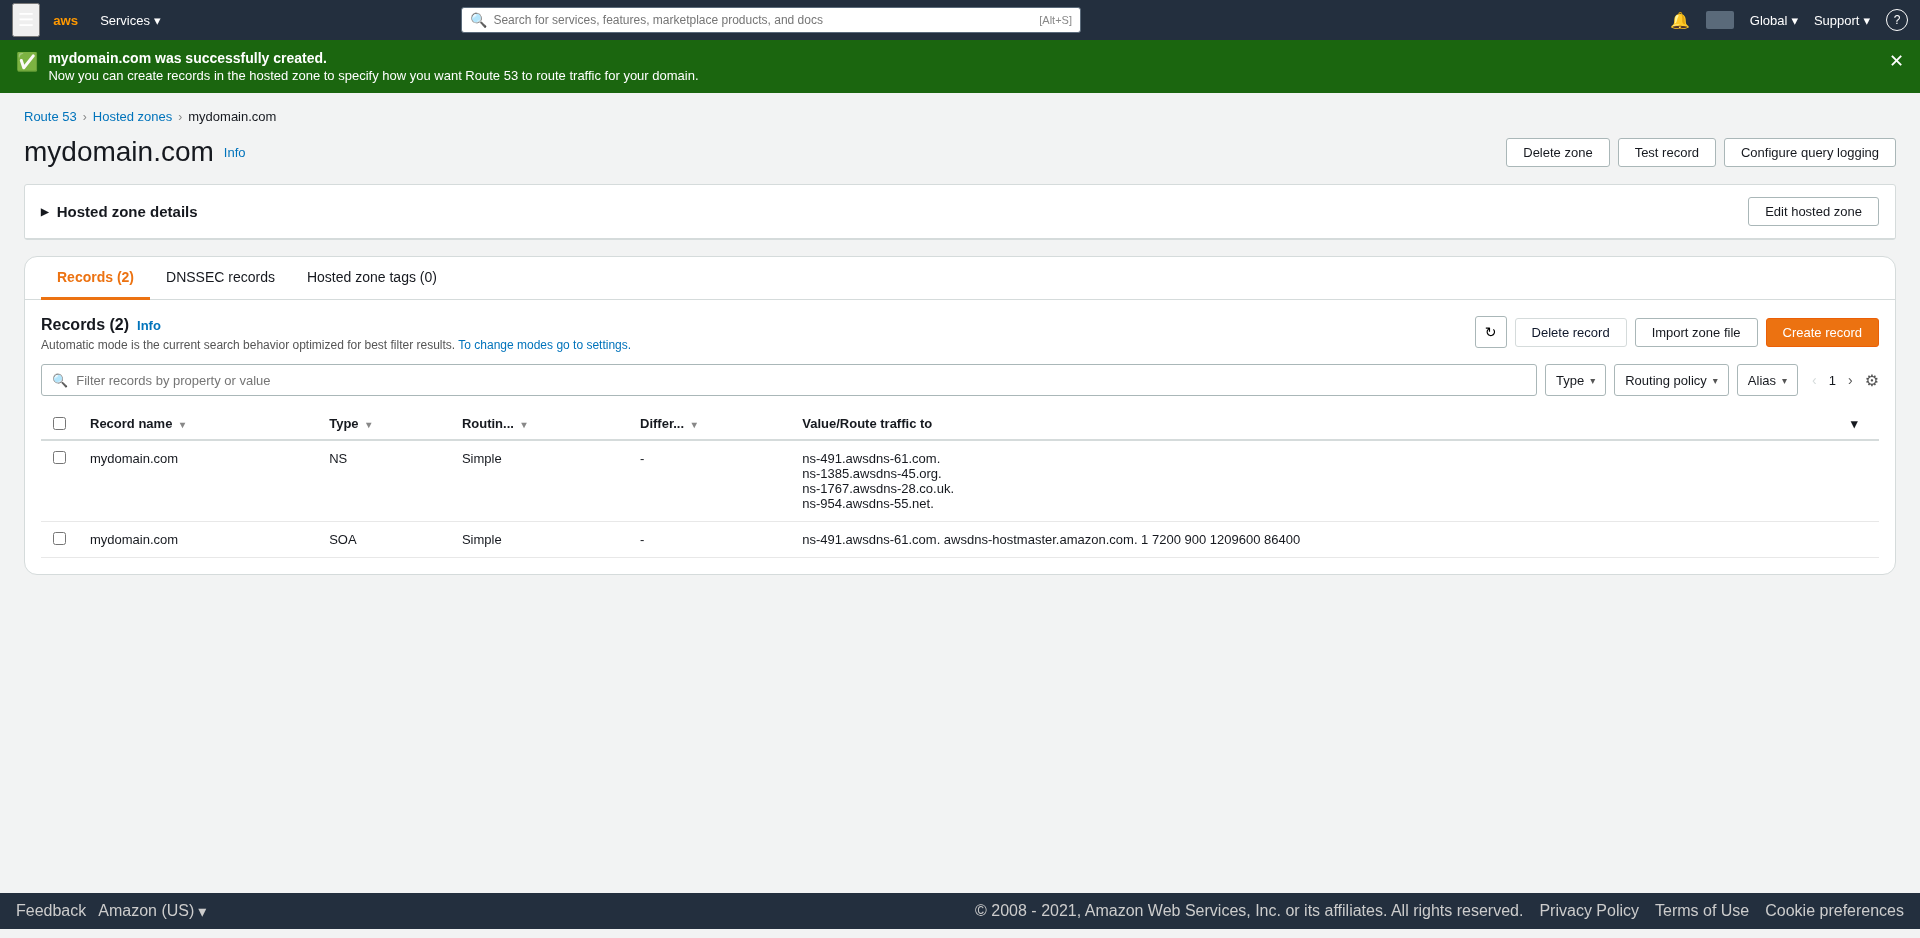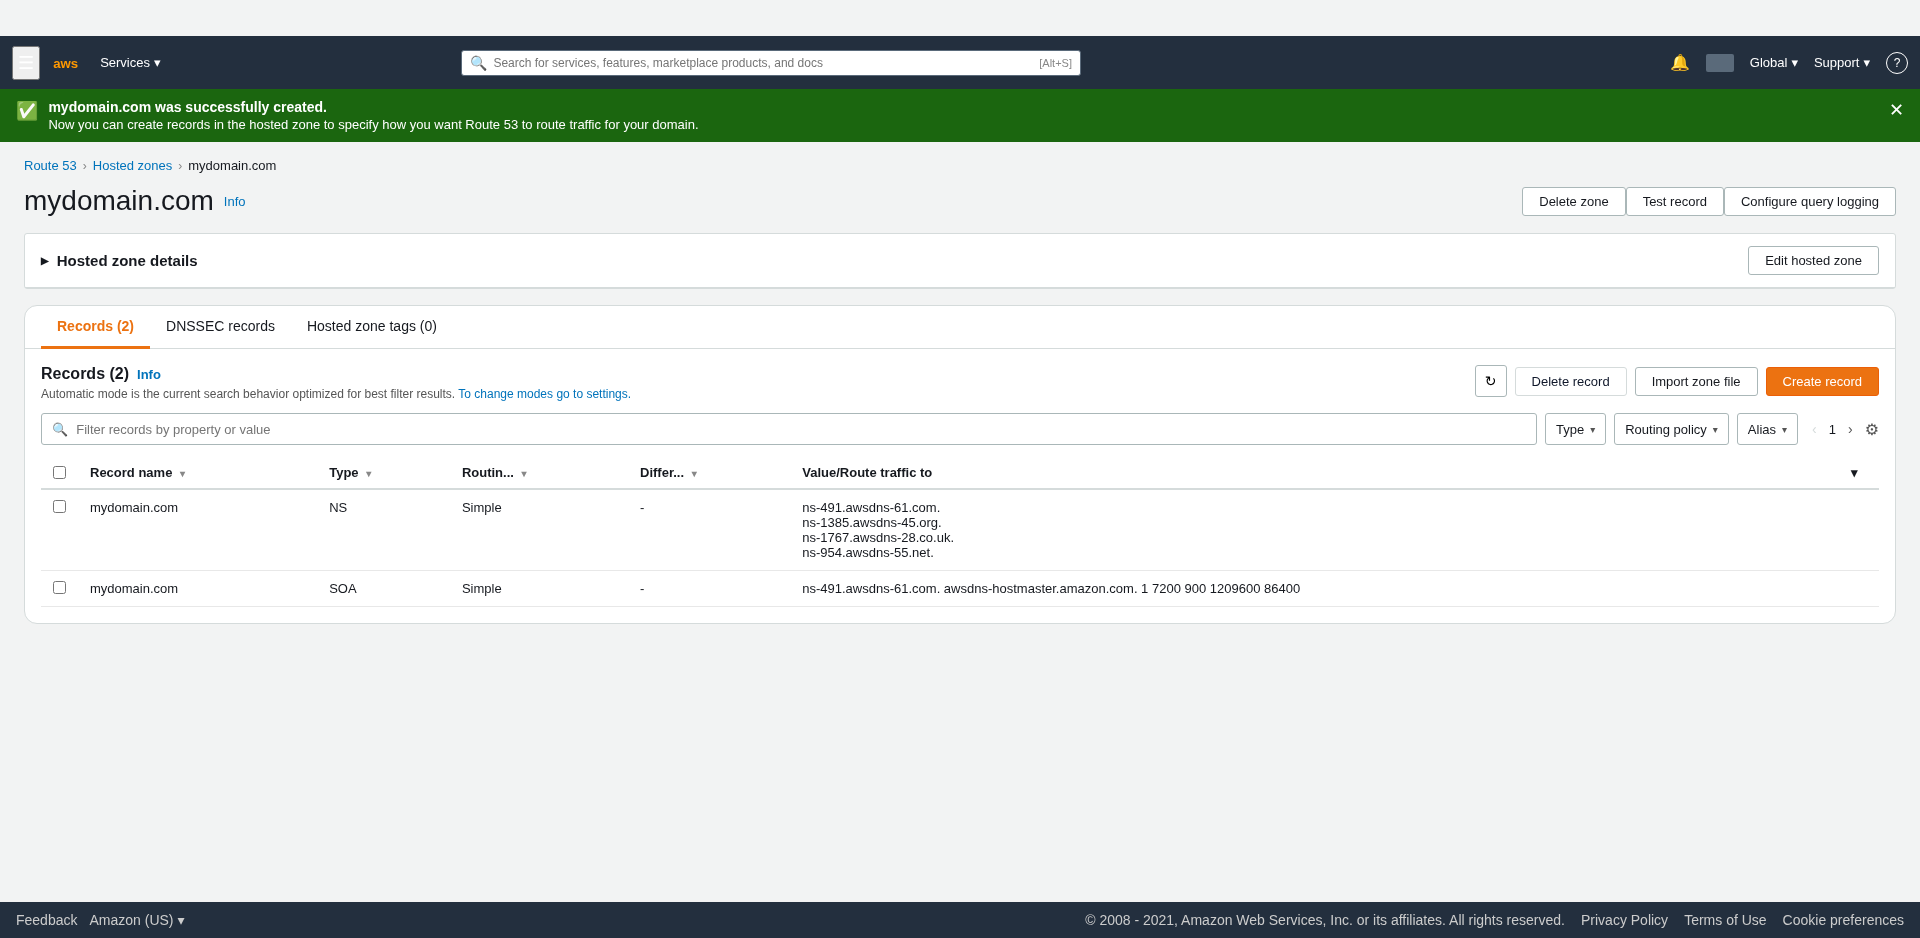--- a/index.html
+++ b/index.html
@@ -1,28 +1,27 @@
 <!DOCTYPE html>
 <html><head>
   <meta charset="utf-8">
   <style>
     * { box-sizing: border-box; margin: 0; padding: 0; }
     body { font-family: "Amazon Ember", "Helvetica Neue", Helvetica, Arial, sans-serif; font-size: 14px; background: #f2f3f3; color: #16191f; }
 
     
     .top-nav {
       background: #232f3e;
-      height: 53px;
+      height: 40px;
       display: flex;
       align-items: center;
       padding: 0 12px;
       gap: 12px;
       position: relative;
       z-index: 100;
-      margin-top: 36px;
     }
     .aws-logo {
       width: 36px;
       height: 22px;
       flex-shrink: 0;
     }
     .nav-services {
       color: #fff;
       font-size: 13px;
       display: flex;
@@ -159,20 +158,21 @@
       font-weight: 300;
       color: #16191f;
     }
     .info-badge {
       color: #0073bb;
       font-size: 13px;
       cursor: pointer;
     }
     .header-buttons {
       display: flex;
+      gap: 8px;
     }
     .btn {
       padding: 6px 16px;
       font-size: 13px;
       border-radius: 3px;
       cursor: pointer;
       border: 1px solid;
     }
     .btn-default {
       background: #fff;
@@ -382,28 +382,28 @@
       display: flex;
       align-items: center;
       justify-content: center;
     }
     .expand-col { width: 40px; text-align: right; }
 
     
     .footer {
       background: #232f3e;
       color: #ccc;
-      font-size: 14px;
+      font-size: 16px;
       display: flex;
       align-items: center;
       justify-content: space-between;
       padding: 0 16px;
       height: 36px;
       position: fixed;
-      bottom: 0;
+      bottom: 9px;
       width: 100%;
     }
     .footer-left {
       display: flex;
       align-items: center;
       gap: 12px;
     }
     .footer-feedback {
       color: #ccc;
       cursor: pointer;

